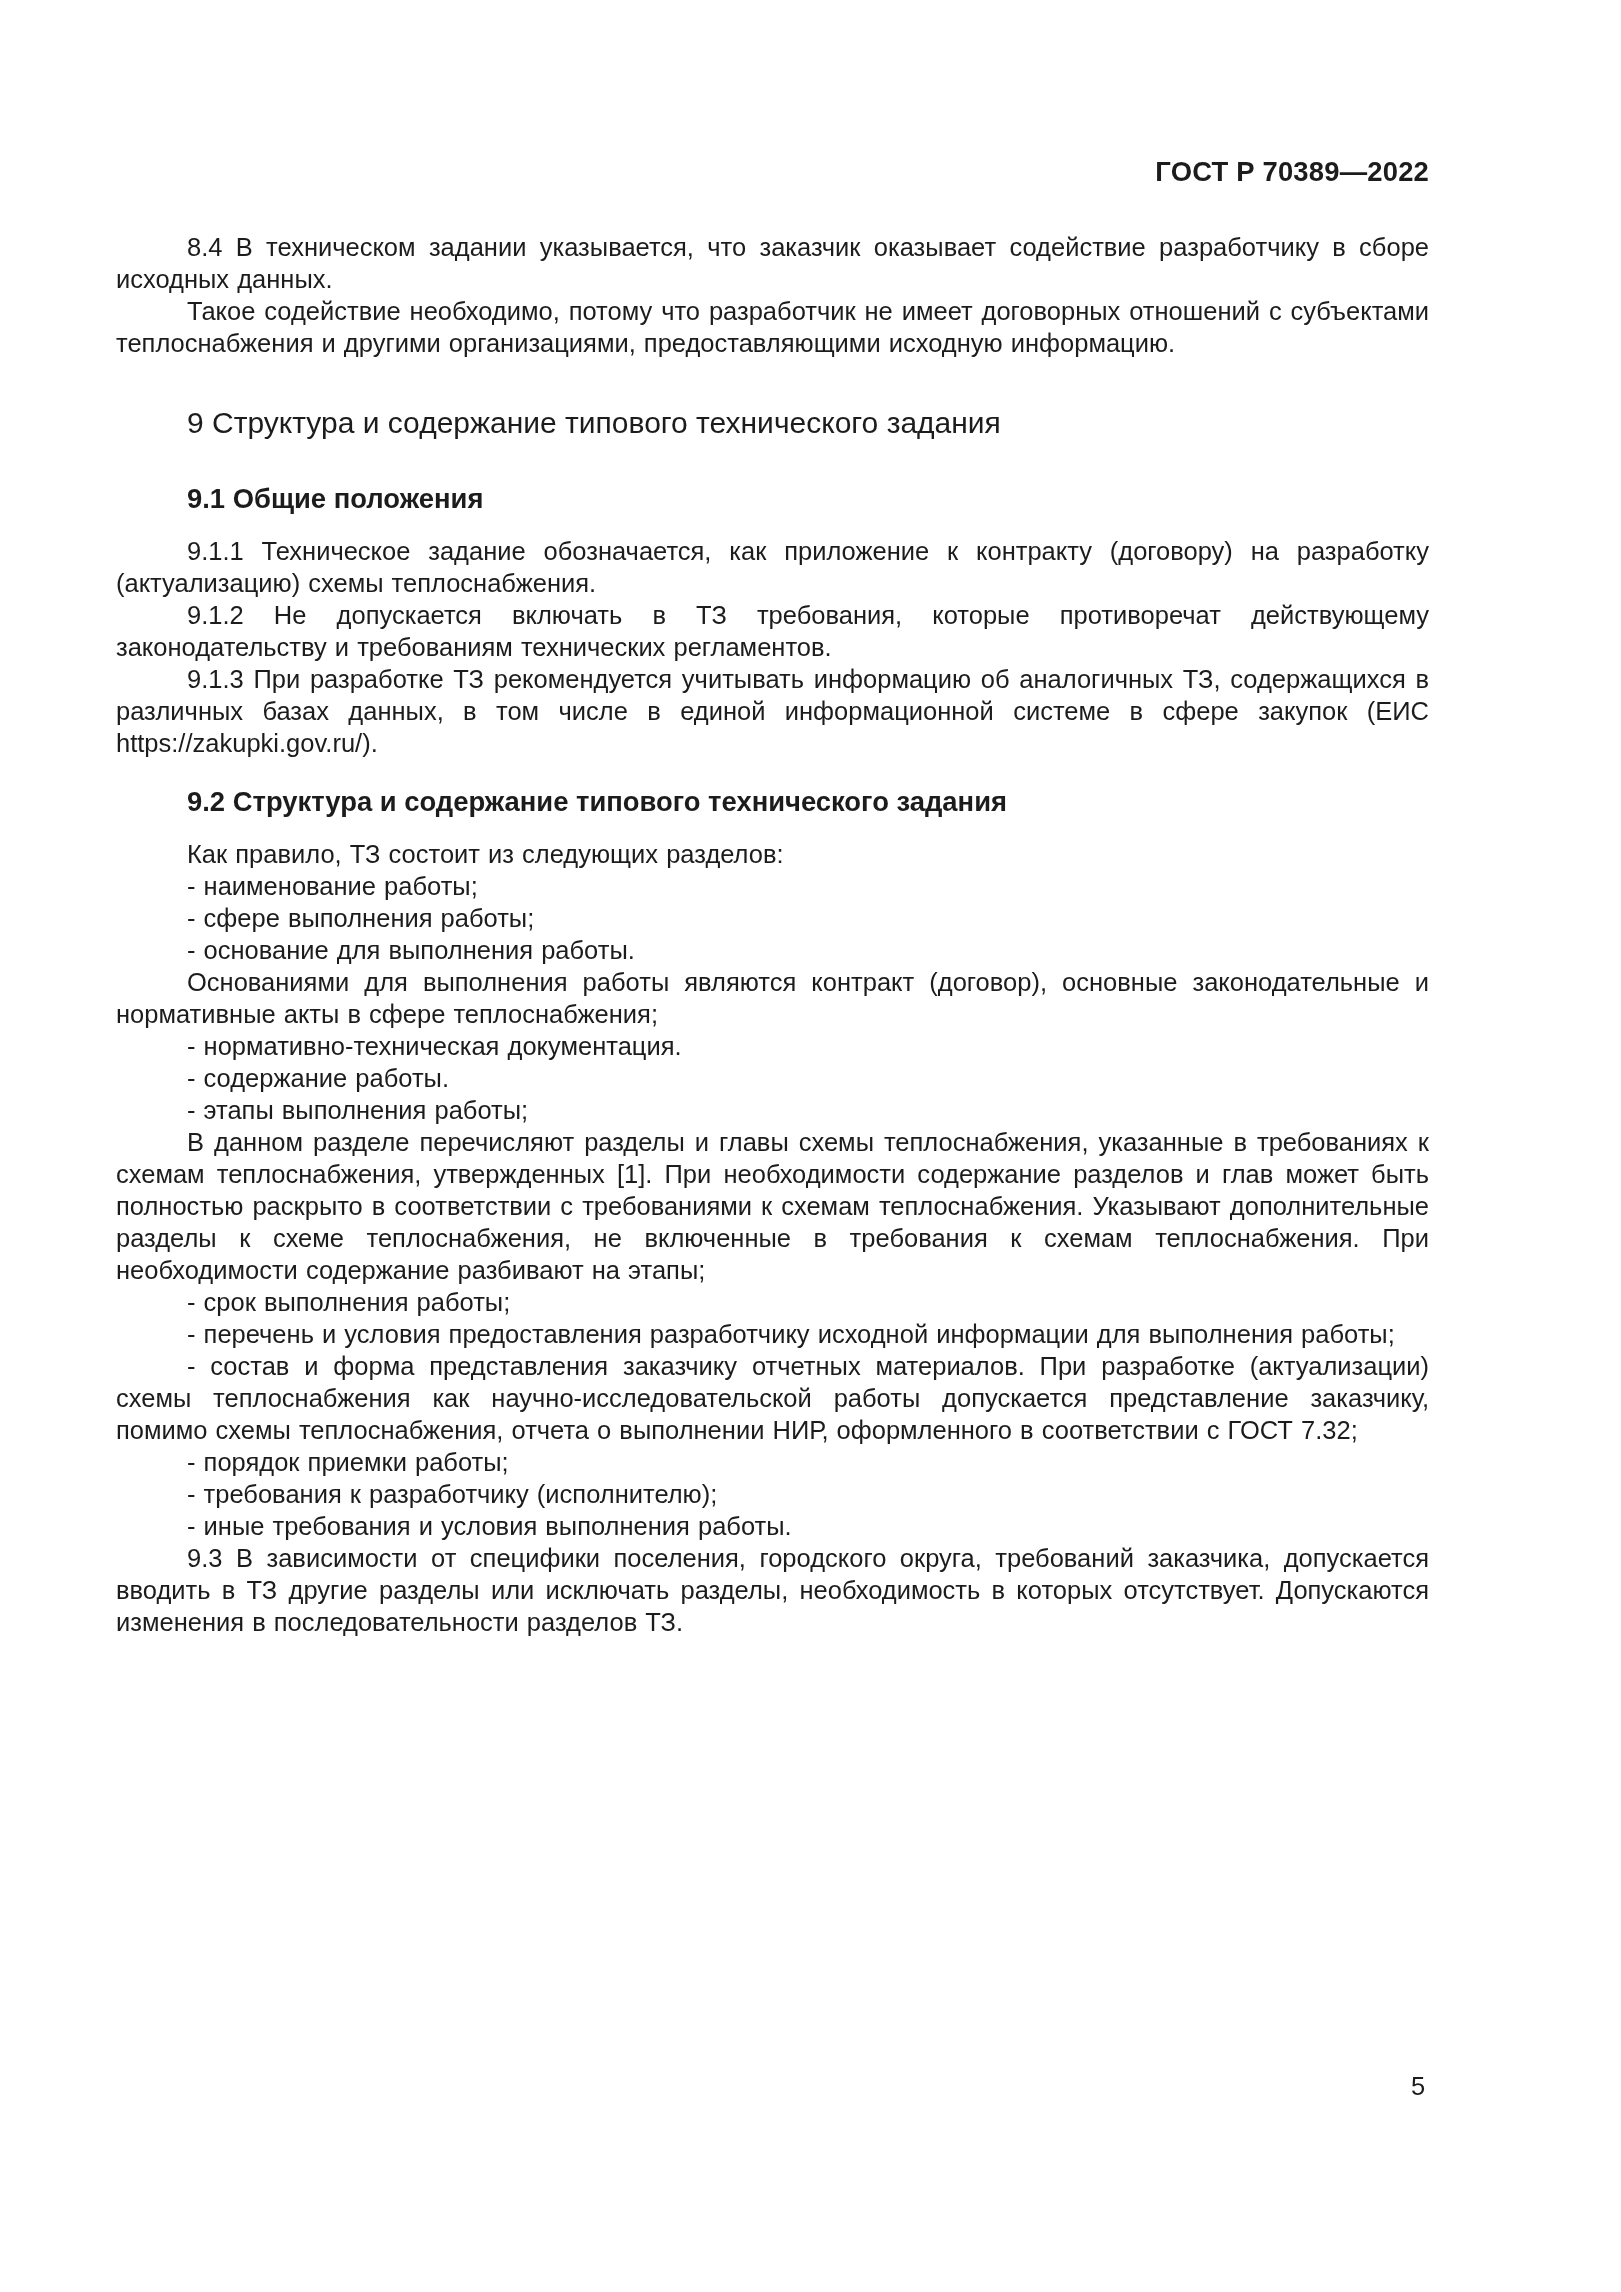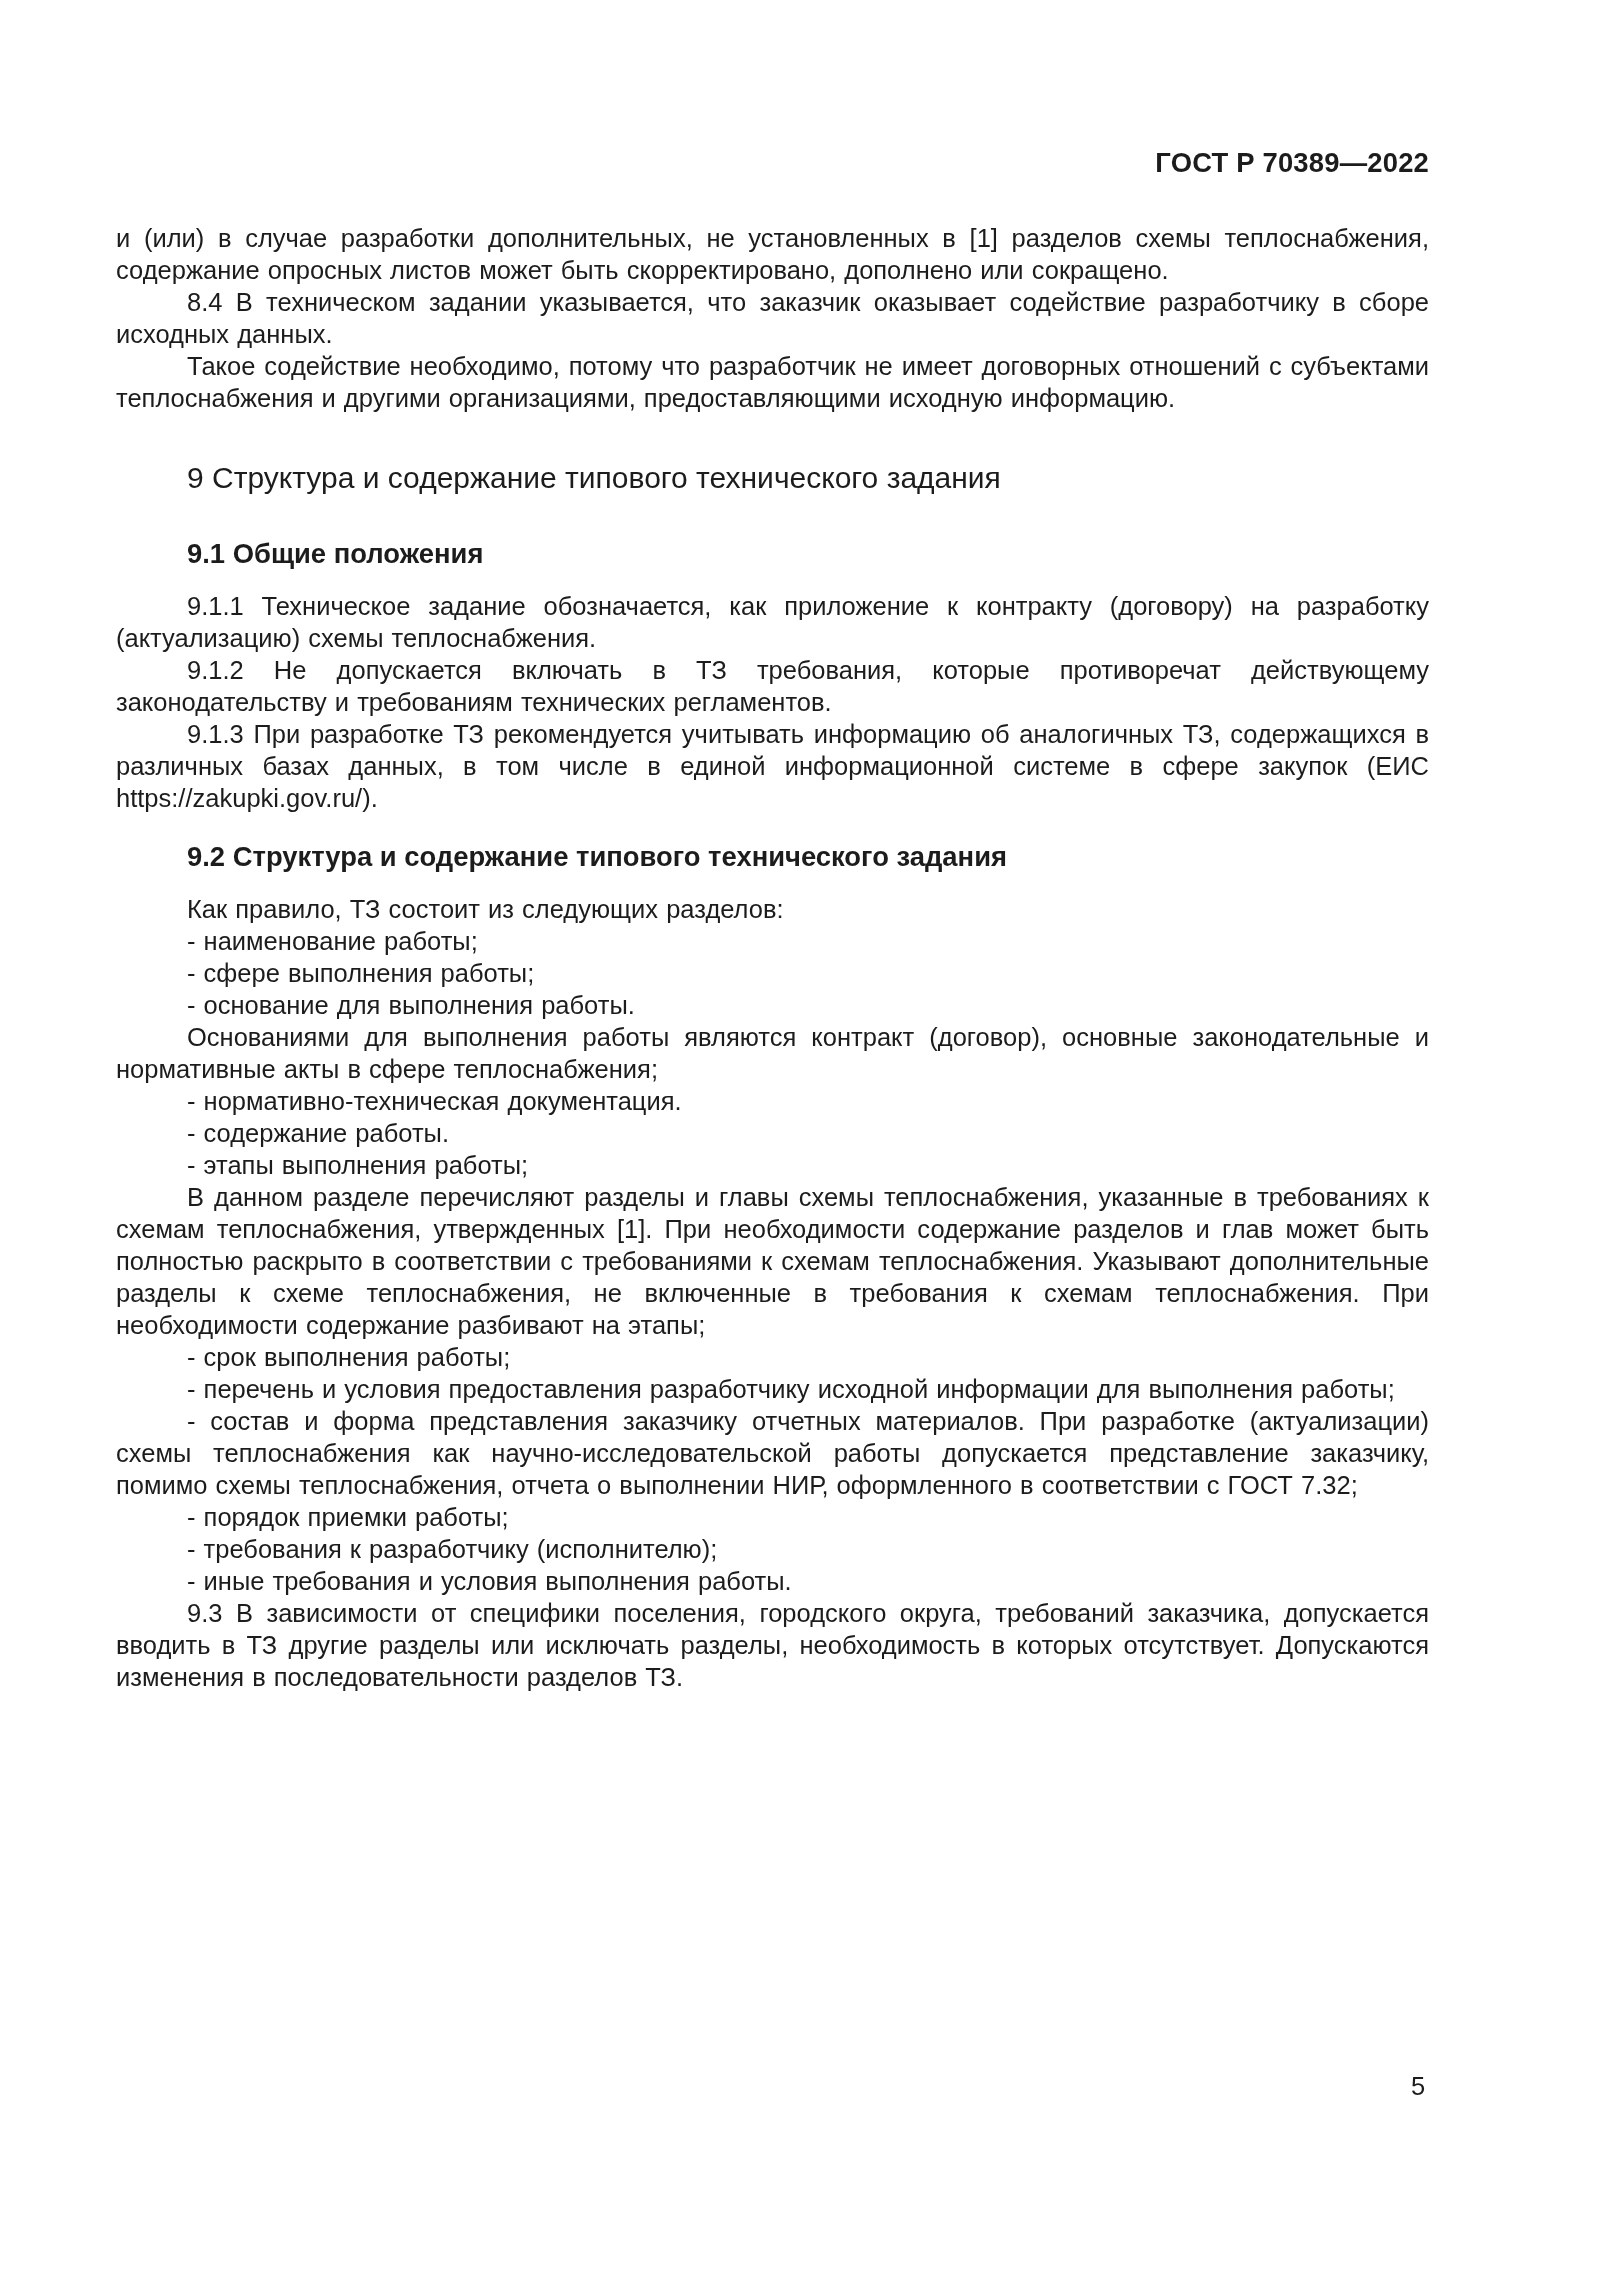--- a/index.html
+++ b/index.html
@@ -8,21 +8,21 @@
     width: 1621px;
     height: 2293px;
     background: #ffffff;
     font-family: "Liberation Sans", sans-serif;
     color: #1c1c1c;
     overflow: hidden;
   }
   .content {
     position: absolute;
     left: 116px;
-    top: 147px;
+    top: 156px;
     width: 1313px;
   }
   .doc-header {
     text-align: right;
     font-weight: bold;
     font-size: 27.4px;
     line-height: 32px;
     margin-bottom: 43px;
     letter-spacing: 0.2px;
   }
@@ -63,21 +63,20 @@
     box-sizing: border-box;
   }
 </style>
 </head>
 <body>
 
 <div class="page">
   <div class="content">
     <div class="doc-header">ГОСТ Р 70389—2022</div>
 
-    <p class="no-indent">и (или) в случае разработки дополнительных, не установленных в [1] разделов схемы теплоснабжения, содержание опросных листов может быть скорректировано, дополнено или сокращено.</p>
     <p>8.4 В техническом задании указывается, что заказчик оказывает содействие разработчику в сборе исходных данных.</p>
     <p>Такое содействие необходимо, потому что разработчик не имеет договорных отношений с субъектами теплоснабжения и другими организациями, предоставляющими исходную информацию.</p>
 
     <div class="h1">9 Структура и содержание типового технического задания</div>
     <div class="h2">9.1 Общие положения</div>
 
     <p>9.1.1 Техническое задание обозначается, как приложение к контракту (договору) на разработку (актуализацию) схемы теплоснабжения.</p>
     <p>9.1.2 Не допускается включать в ТЗ требования, которые противоречат действующему законодательству и требованиям технических регламентов.</p>
     <p>9.1.3 При разработке ТЗ рекомендуется учитывать информацию об аналогичных ТЗ, содержащихся в различных базах данных, в том числе в единой информационной системе в сфере закупок (ЕИС https://zakupki.gov.ru/).</p>
 

